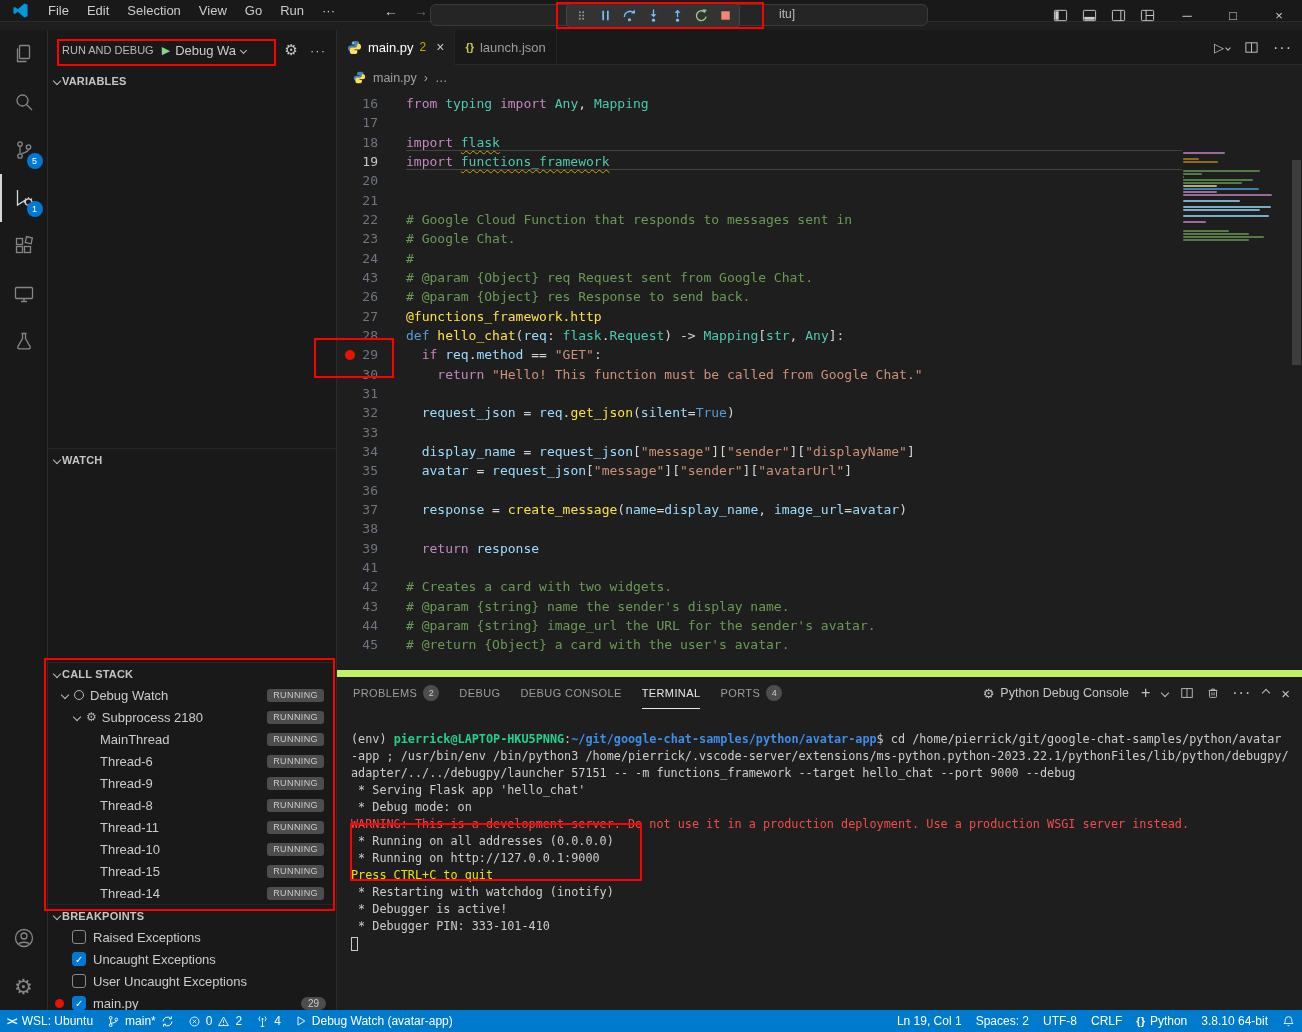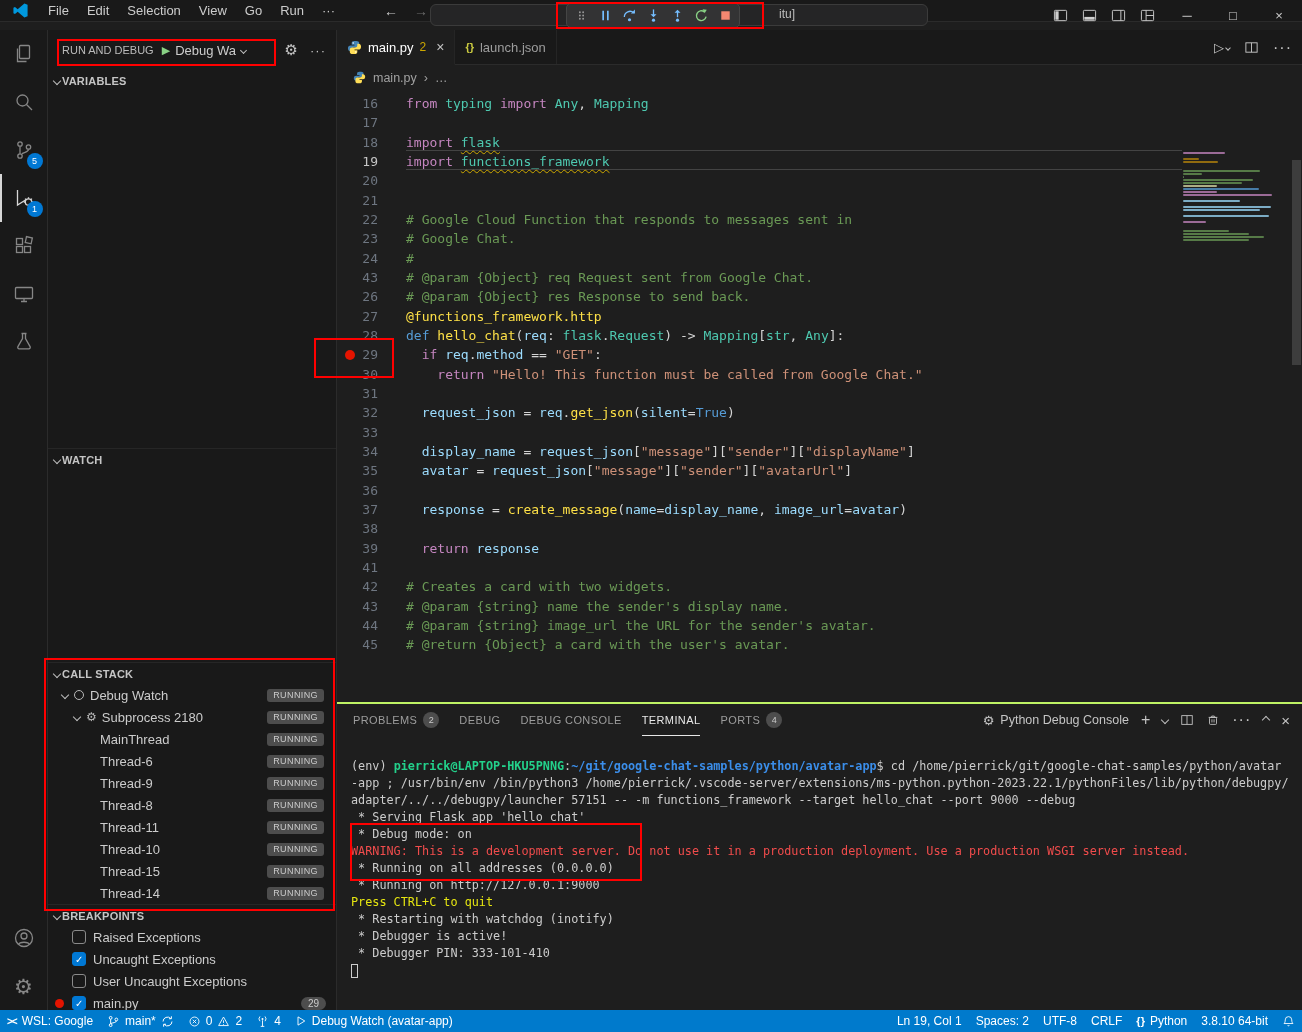--- a/index.html
+++ b/index.html
@@ -87,21 +87,21 @@
   .code-line.u-full::after{content:"";position:absolute;left:69px;width:776px;bottom:1px;
     border-bottom:1px solid rgba(200,200,200,.22);}
   .tk-kw{color:#C586C0}.tk-def{color:#569CD6}.tk-fn{color:#fde047}.tk-cls{color:#4EC9B0}
   .tk-var{color:#9CDCFE}.tk-str{color:#CE9178}.tk-com{color:#6A9955}.tk-pun{color:#d4d4d4}
   .tk-sq{text-decoration:underline wavy #cca700 1px;text-underline-offset:3px;}
   .minimap{position:absolute;right:14px;top:62px;width:105px;height:575px;}
   .mm-line{height:2px;margin-bottom:1px;border-radius:1px;opacity:.75;}
   .scroll-thumb{position:absolute;right:1px;top:130px;width:9px;height:205px;background:rgba(121,121,121,.35);}
 
   
-  .panel{position:absolute;left:0;right:0;top:640px;bottom:0;background:#1e1e1e;border-top:2px solid #bef264;margin-top:32px;}
+  .panel{position:absolute;left:0;right:0;top:640px;bottom:0;background:#1e1e1e;border-top:7px solid #bef264;}
   .panel-header{height:32px;display:flex;align-items:center;padding:0 10px 0 16px;position:relative;}
   .p-tab{display:flex;align-items:center;gap:6px;font-size:11px;letter-spacing:.4px;color:#9d9d9d;height:32px;
     margin-right:20px;}
   .p-tab.active{color:#e7e7e7;border-bottom:1px solid #e7e7e7;}
   .p-badge{min-width:16px;height:16px;border-radius:9px;background:#4d4d4d;color:#cccccc;font-size:9px;
     display:flex;align-items:center;justify-content:center;padding:0 4px;letter-spacing:0;}
   .p-actions{position:absolute;right:12px;top:0;height:32px;display:flex;align-items:center;gap:12px;color:#c5c5c5;}
   .term-sel{display:flex;align-items:center;gap:6px;font-size:12.5px;}
   .term-gear{font-size:13px;}
   .p-plus{font-size:16px;}
@@ -563,21 +563,21 @@
         <div class="t-line"><span class="t-fg"> * Debugger is active!</span></div>
         <div class="t-line"><span class="t-fg"> * Debugger PIN: 333-101-410</span></div>
         <div class="t-line"><span class="t-cursor"></span></div>
       </div>
   </div>
 </div>
 
 <footer class="statusbar">
   <span class="st-item">
     <span class="remote-glyph">&gt;&lt;</span>
-    <span>WSL: Google</span>
+    <span>WSL: Ubuntu</span>
   </span>
   <span class="st-item">
     <svg viewBox="0 0 16 16" width="13" fill="none" stroke="#fff" stroke-width="1.2">
         <circle cx="4.5" cy="3.5" r="1.7"></circle>
         <circle cx="4.5" cy="12.5" r="1.7"></circle>
         <circle cx="11.5" cy="5.5" r="1.7"></circle>
         <path d="M4.5 5.2v5.6M11.5 7.2c0 2.6-4.5 2-7 3.4"></path>
       </svg>
     <span>main*</span>
     <svg viewBox="0 0 16 16" width="13" fill="none" stroke="#fff" stroke-width="1.2">

